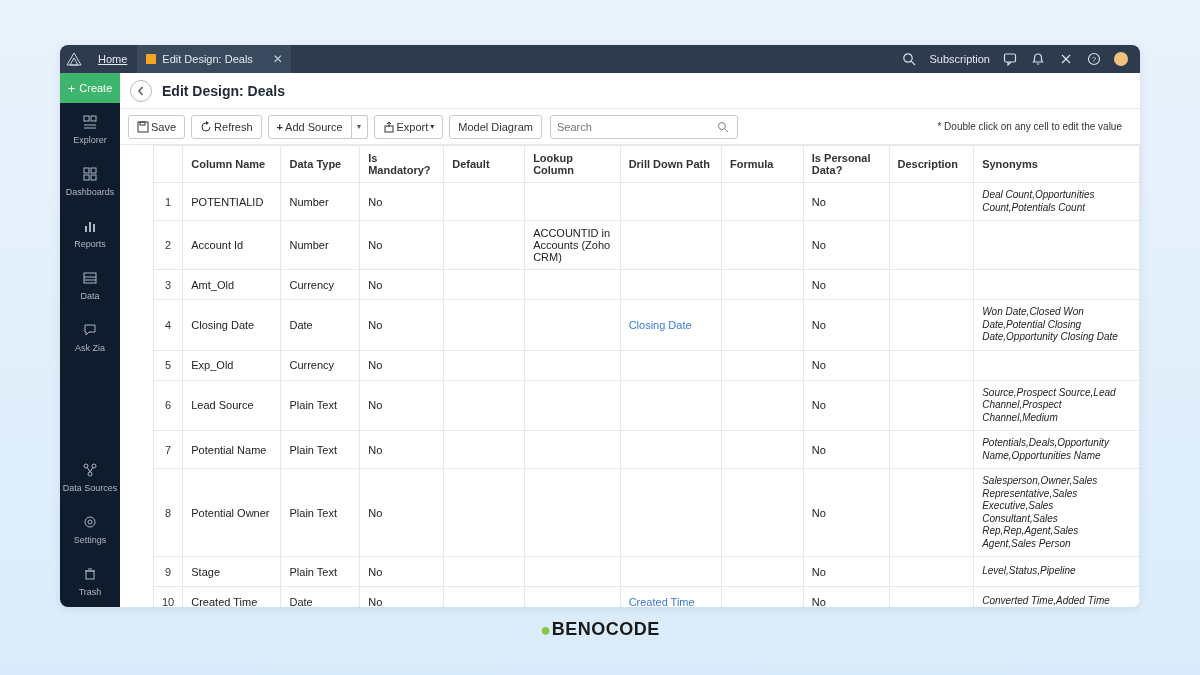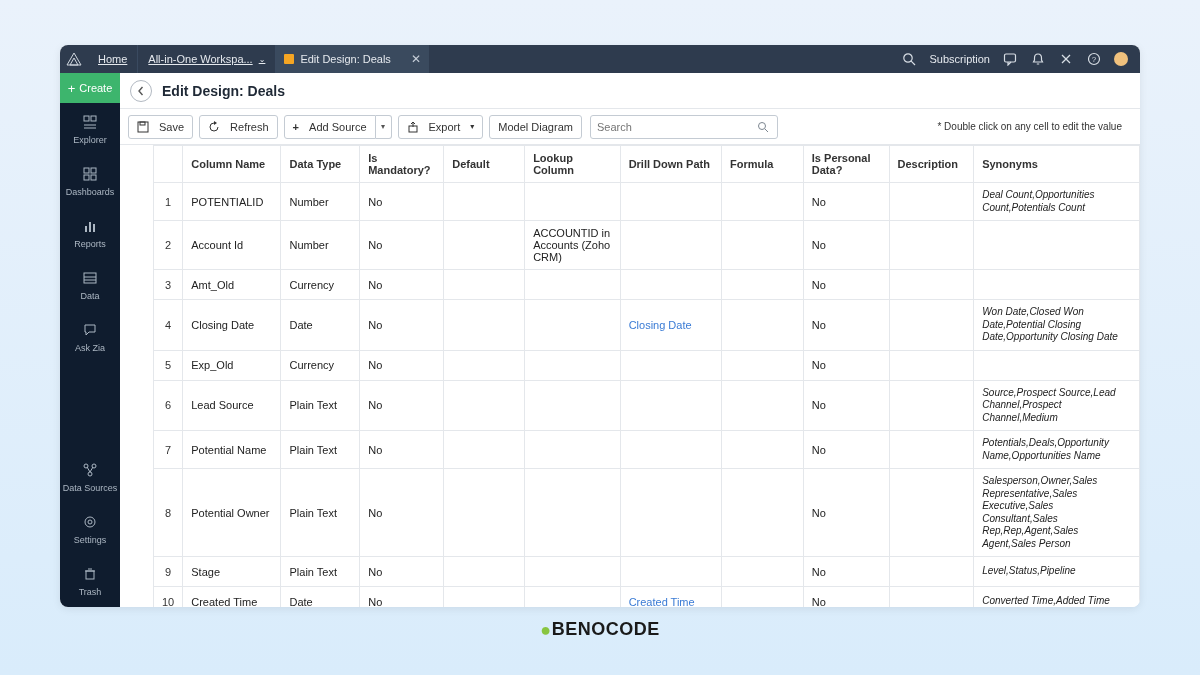--- a/index.html
+++ b/index.html
@@ -20,21 +20,21 @@
   .sidebar { width:60px; background:#0f1c2e; display:flex; flex-direction:column; align-items:stretch; color:#cbd3da; font-size:9px; }
   .create-btn { background:#3db56d; color:#fff; height:30px; display:flex; align-items:center; justify-content:center; gap:4px; font-size:11px; font-weight:500;}
   .sb-item { display:flex; flex-direction:column; align-items:center; gap:4px; padding:10px 0; color:#acb7c3; cursor:pointer;}
   .sb-item .sicon { width:18px; height:18px; display:flex; align-items:center; justify-content:center; }
   .sb-sep { flex:1; }
   .main { flex:1; display:flex; flex-direction:column; min-width:0; background:#fff;}
   .main-head { height:36px; display:flex; align-items:center; gap:10px; padding:0 10px; border-bottom:1px solid #e4e7eb;}
   .back-circle { width:22px; height:22px; border:1px solid #b2b9c2; border-radius:50%; display:flex; align-items:center; justify-content:center; color:#555;}
   .main-title { font-size:14px; font-weight:600; color:#1f2936;}
   .toolbar { height:36px; display:flex; align-items:center; gap:6px; padding:0 8px; border-bottom:1px solid #e4e7eb;}
-  .btn { height:24px; border:1px solid #c4cbd3; border-radius:3px; background:#fff; display:flex; align-items:center; padding:0 8px; font-size:11px; color:#333; gap:10px; cursor:pointer;}
+  .btn { height:24px; border:1px solid #c4cbd3; border-radius:3px; background:#fff; display:flex; align-items:center; padding:0 8px; font-size:11px; color:#333; gap:2px; cursor:pointer;}
   .btn-split { display:flex; }
   .btn-split .btn { border-radius:3px 0 0 3px; }
   .btn-split .caret { width:16px; border:1px solid #c4cbd3; border-left:0; border-radius:0 3px 3px 0; display:flex; align-items:center; justify-content:center; font-size:8px; color:#555;}
   .search-box { height:24px; width:188px; border:1px solid #c4cbd3; border-radius:3px; display:flex; align-items:center; padding:0 6px; margin-left:2px;}
   .search-box input { border:0; outline:0; flex:1; font-size:11px; color:#333;}
   .search-box .sicon { width:14px; color:#7c858f;}
   .toolbar .hint { margin-left:auto; font-size:10px; color:#333; padding-right:10px;}
   .grid { flex:1; overflow:auto;margin-left:33px; }
   table { border-collapse:collapse; width:100%; font-size:11px; color:#222;}
   th, td { border:1px solid #e4e7eb; padding:6px 8px; text-align:left; vertical-align:middle;}
@@ -54,24 +54,20 @@
 
 <div class="app-window">
 
   <div class="topbar">
     <div class="logo-tri">
       <svg width="16" height="14" viewBox="0 0 16 14">
           <path d="M1 13 L8 1 L15 13 Z M4 13 L8 6 L12 13 Z" fill="none" stroke="#cfd6de" stroke-width="1"></path>
         </svg>
     </div>
     <div class="topitem">Home</div>
-    <div class="topitem" style="gap:6px;">
-      <span>All-in-One Workspa...</span>
-      <span style="font-size:8px;">⌄</span>
-    </div>
     <div class="tab">
       <span class="tab-icon"></span>
       <span>Edit Design: Deals</span>
       <span class="tab-close">✕</span>
     </div>
     <div class="spacer"></div>
     <div class="right-icons">
       <div class="ticon">
           <svg width="14" height="14" viewBox="0 0 14 14">
             <circle cx="6" cy="6" r="4.2" fill="none" stroke="#d7dde4" stroke-width="1.2"></circle>

